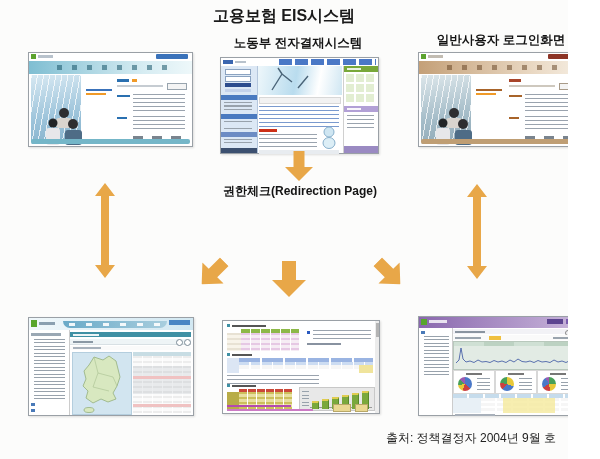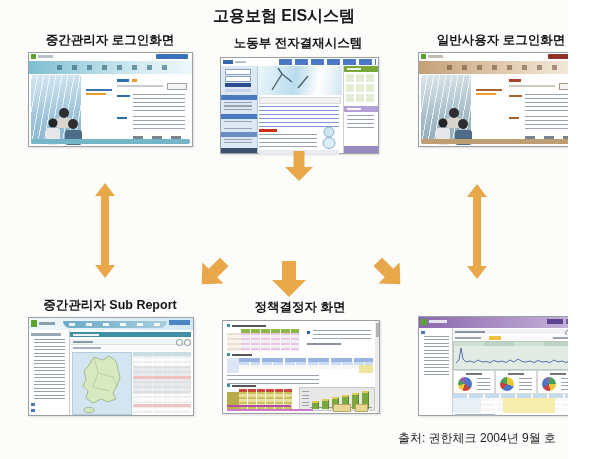--- a/index.html
+++ b/index.html
@@ -18,21 +18,20 @@
   .redirect-box div{font-size:12px;font-weight:bold;color:#23303d;}
   .src{position:absolute;right:12px;top:430px;font-size:12px;color:#222;}
 </style>
 </head>
 <body>
 
 <div class="page">
 
   <div class="a" style="left:0;right:0;top:6px;text-align:center;font-size:16px;font-weight:bold;">고용보험 EIS시스템</div>
 
-  <div class="lbl" style="left:28px;width:164px;top:34px;">중간관리자 로그인화면</div>
   <div class="lbl" style="left:418px;width:166px;top:34px;">일반사용자 로그인화면</div>
   <div class="lbl" style="left:218px;width:160px;top:37px;">노동부 전자결재시스템</div>
 
   <div class="shot" style="left:28px;top:52px;width:163px;height:93px;">
     <div class="a" style="left:2px;top:1px;width:5px;height:5px;background:#5ca32e;"></div>
     <div class="a" style="left:9px;top:2px;width:15px;height:3px;background:#b8c2cc;"></div>
     <div class="a" style="left:127px;top:1px;width:32px;height:5px;background:#3a72ba;border-radius:1px;"></div>
     <div class="a" style="left:0;top:8px;width:163px;height:13px;background:linear-gradient(to right,#7fbed2,#d6ecf2 70%,#eef8fa);">
       <div class="a" style="left:28px;top:4px;width:112px;height:5px;background:repeating-linear-gradient(to right,rgba(22,84,104,.55) 0 5px,transparent 5px 15px);"></div>
     </div>
@@ -146,23 +145,22 @@
   <svg class="a" style="left:198px;top:257px;transform:rotate(45deg);" width="30" height="32" viewBox="0 0 30 32">
       <polygon class="arw" points="9,0 21,0 21,16 30,16 15,32 0,16 9,16"></polygon>
     </svg>
   <svg class="a" style="left:272px;top:261px;" width="34" height="36" viewBox="0 0 34 36">
       <polygon class="arw" points="10,0 24,0 24,19 34,19 17,36 0,19 10,19"></polygon>
     </svg>
   <svg class="a" style="left:374px;top:257px;transform:rotate(-45deg);" width="30" height="32" viewBox="0 0 30 32">
       <polygon class="arw" points="9,0 21,0 21,16 30,16 15,32 0,16 9,16"></polygon>
     </svg>
 
-
-  <div class="lbl" style="left:28px;width:164px;top:299px;">중간관리자 Sub Report</div>
-  <div class="lbl" style="left:218px;width:164px;top:301px;">정책결정자 화면</div>
+  <div class="lbl" style="left:210px;width:180px;top:185px;font-size:12px;">권한체크(Redirection Page)</div>
+
 
   <div class="shot" style="left:28px;top:317px;width:164px;height:97px;">
     <div class="a" style="left:0;top:0;width:164px;height:12px;background:linear-gradient(to right,#f0f8fb,#d2e8f2);">
       <div class="a" style="left:2px;top:2px;width:6px;height:7px;background:#58a62c;"></div>
       <div class="a" style="left:10px;top:4px;width:16px;height:3px;background:#8aa0b0;"></div>
       <div class="a" style="left:34px;top:3px;width:104px;height:7px;background:linear-gradient(to right,#6aaac8,#a8cede);border-radius:0 0 7px 7px;">
         <div class="a" style="left:6px;top:2px;width:92px;height:3px;background:repeating-linear-gradient(to right,rgba(255,255,255,.9) 0 6px,transparent 6px 17px);"></div>
       </div>
       <div class="a" style="left:140px;top:2px;width:21px;height:5px;background:#4a86c4;"></div>
     </div>
@@ -294,15 +292,15 @@
       <div class="a" style="left:1px;top:66px;width:131px;height:19px;">
         <div class="a" style="left:0;top:0;width:131px;height:4px;background:repeating-linear-gradient(to right,#c6dcec 0 14px,#fff 14px 16px);"></div>
         <div class="a" style="left:0;top:4px;width:28px;height:15px;background:#e8f0f6;"></div>
         <div class="a" style="left:28px;top:4px;width:103px;height:15px;background:repeating-linear-gradient(to right,transparent 0 14px,#fff 14px 16px),repeating-linear-gradient(to bottom,#f6f6f6 0 2.5px,#fff 2.5px 5px);"></div>
         <div class="a" style="left:50px;top:4px;width:52px;height:15px;background:rgba(244,232,150,.75);"></div>
       </div>
       <div class="a" style="left:3px;top:86px;width:40px;height:2px;background:#a8b0ba;"></div>
     </div>
   </div>
 
-  <div class="src">출처: 권한체크 2004년 9월 호</div>
+  <div class="src">출처: 정책결정자 2004년 9월 호</div>
 
 </div>
 
 </body></html>

